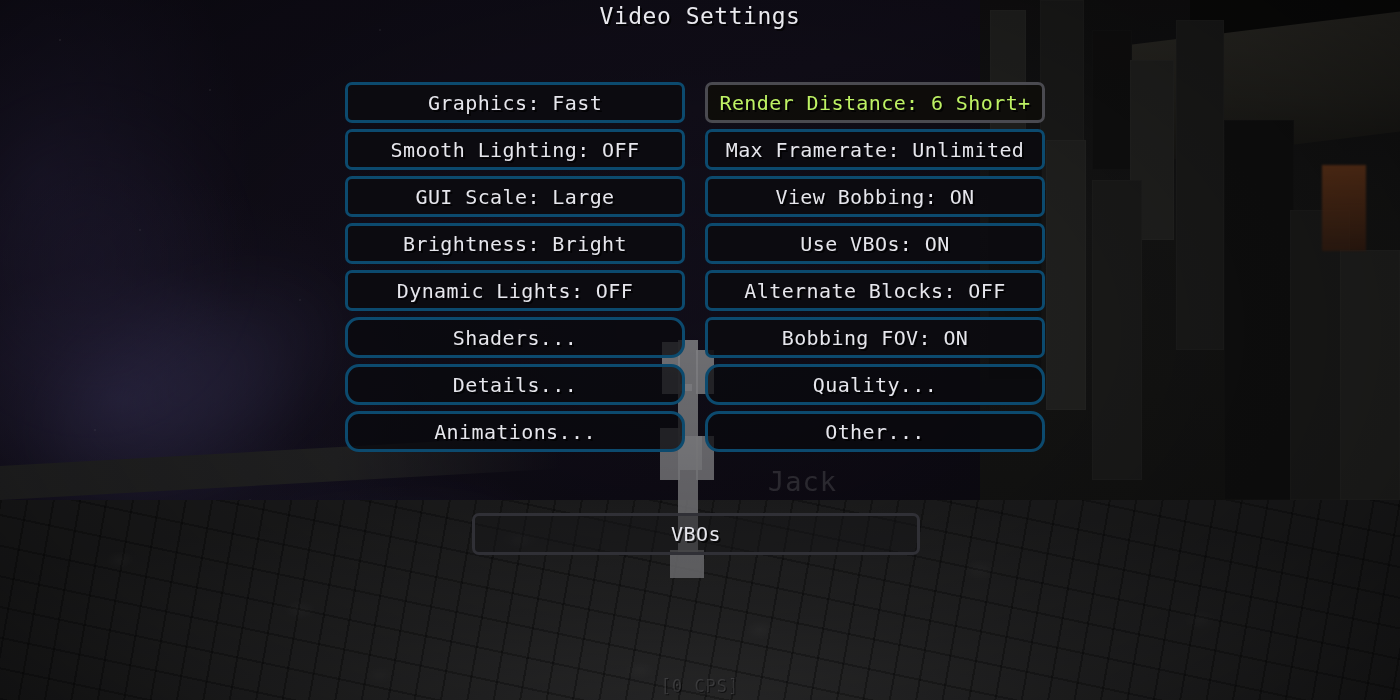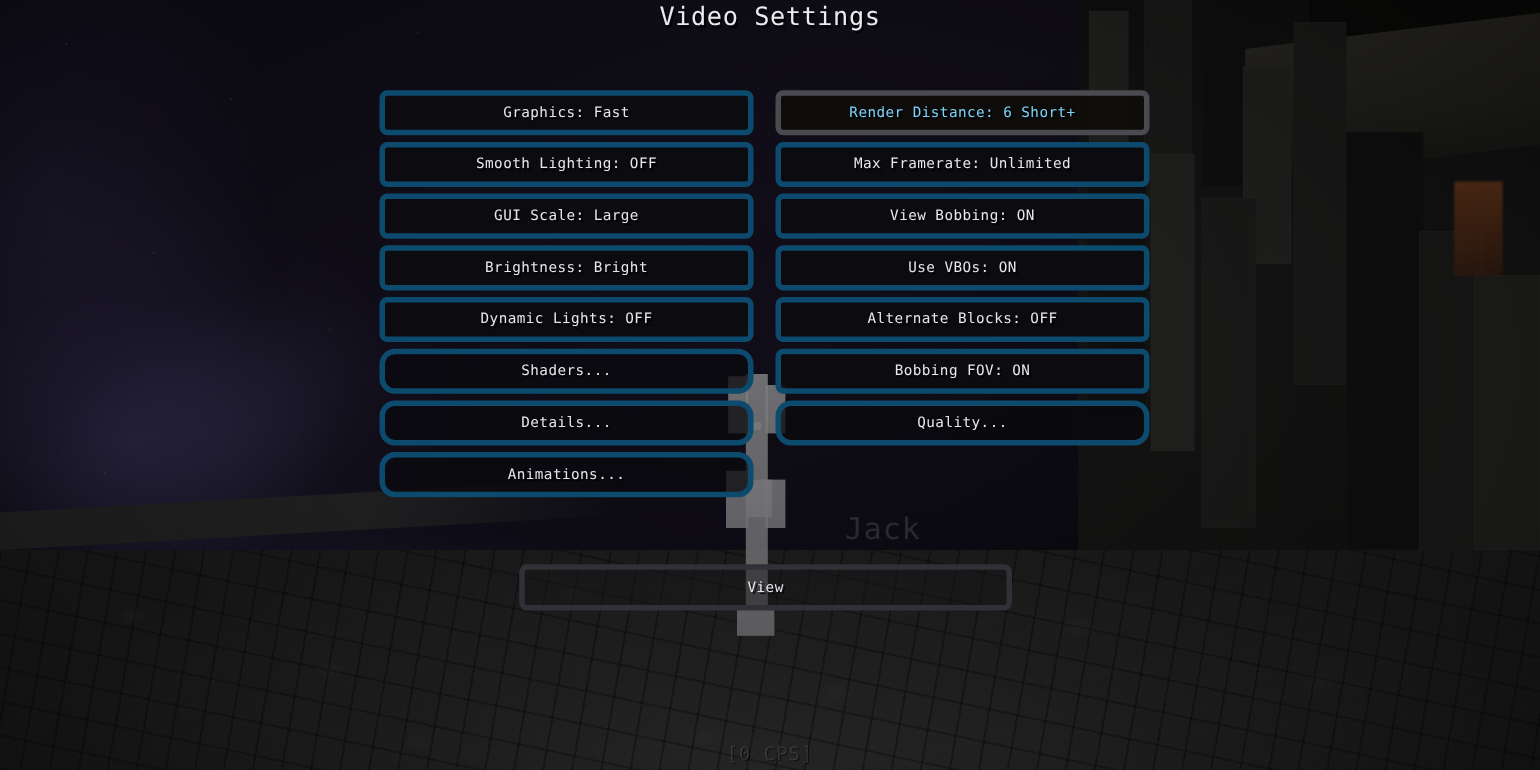--- a/index.html
+++ b/index.html
@@ -222,36 +222,36 @@
   .col.right { left: 360px; }
 
   .mc-btn {
     position: relative;
     display: flex;
     align-items: center;
     justify-content: center;
     width: 340px;
     height: 41px;
     margin-bottom: 6px;
-    border: 5px solid #0c4a6e;
+    border: 3px solid #0c4a6e;
     border-radius: 7px;
     background: rgba(12,11,16,0.90);
     color: #e6e6ec;
-    font-size: 13px;
+    font-size: 20px;
     letter-spacing: 0.4px;
     text-shadow: 2px 2px 0 rgba(0,0,0,0.75);
     cursor: pointer;
     user-select: none;
     overflow: hidden;
   }
 
   .mc-btn.translucent { background: rgba(10,10,13,0.74); border-radius: 14px; }
 
   .mc-btn.hovered {
-    color: #7dd3fc;
+    color: #bef264;
     border-color: #4a4a50;
     background: rgba(14,13,10,0.92);
     text-shadow: 2px 2px 0 rgba(0,0,0,0.8);
   }
 
   .done-wrap {
     position: absolute;
     left: 472px;
     top: 513px;
     width: 448px;
@@ -339,23 +339,24 @@
           <div class="mc-btn translucent">Animations...</div>
         </div>
       <div class="col right" id="right-col">
           <div class="mc-btn hovered">Render Distance: 6 Short+</div>
           <div class="mc-btn">Max Framerate: Unlimited</div>
           <div class="mc-btn">View Bobbing: ON</div>
           <div class="mc-btn">Use VBOs: ON</div>
           <div class="mc-btn">Alternate Blocks: OFF</div>
           <div class="mc-btn">Bobbing FOV: ON</div>
           <div class="mc-btn translucent">Quality...</div>
+          <div class="mc-btn translucent">Other...</div>
         </div>
     </div>
 
     <div class="done-wrap">
-      <div class="mc-btn done">View</div>
+      <div class="mc-btn done">VBOs</div>
     </div>
 
     <div class="cps">[0 CPS]</div>
   </div>
 
 </div>
 
 </body></html>

